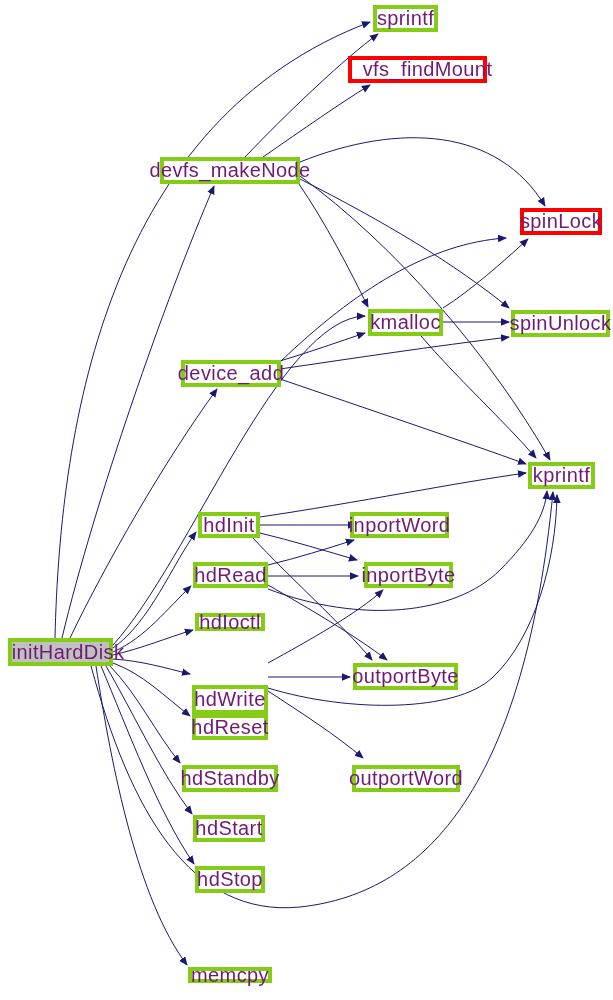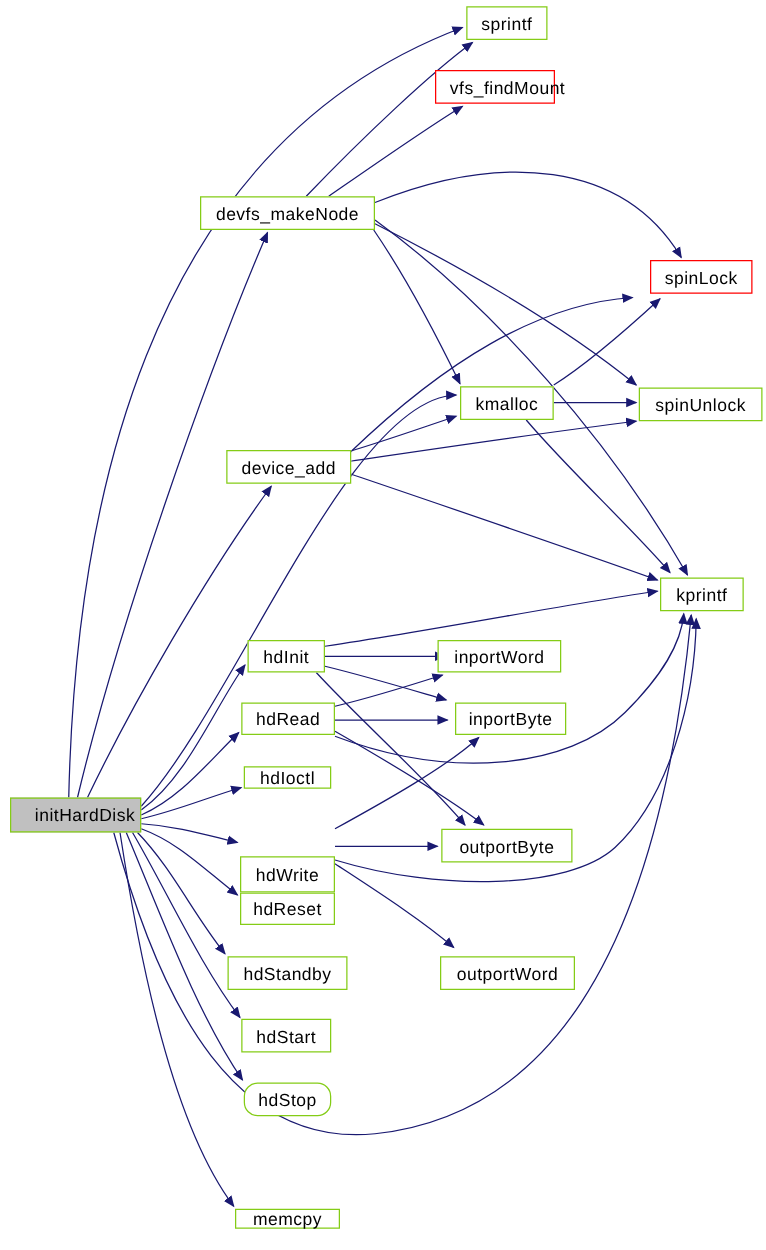--- a/index.html
+++ b/index.html
@@ -15,23 +15,23 @@
     width: 613px; height: 1000px;
   }
   #edges {
     position: absolute; left: 0; top: 0;
     width: 613px; height: 1000px;
   }
   .node {
     position: absolute;
     box-sizing: border-box;
     background: #ffffff;
-    border: 1px solid #84cc16;
-    color: #000000;
-    font-size: 14px;
+    border: 4px solid #84cc16;
+    color: #701a75;
+    font-size: 20px;
     letter-spacing: 0.4px;
     display: flex;
     align-items: center;
     justify-content: center;
     white-space: nowrap;
     cursor: pointer;
   }
   .node.red   { border-color: #ff0000; }
   .node.root  { background: #c0c0c0; }
 </style>
@@ -82,35 +82,35 @@
         <path d="M 268,585 C 308,608 356,636 387,660" fill="none" stroke="#191970" stroke-width="1" marker-end="url(#arrow)"></path>
         <path d="M 268,589 C 360,624 455,615 500,570 C 530,540 545,515 547,491" fill="none" stroke="#191970" stroke-width="1" marker-end="url(#arrow)"></path>
         <path d="M 268,663 C 308,641 358,613 383,590" fill="none" stroke="#191970" stroke-width="1" marker-end="url(#arrow)"></path>
         <path d="M 268,677 L 350,677" fill="none" stroke="#191970" stroke-width="1" marker-end="url(#arrow)"></path>
         <path d="M 268,691 C 300,712 336,735 363,758" fill="none" stroke="#191970" stroke-width="1" marker-end="url(#arrow)"></path>
         <path d="M 268,688 C 350,713 455,712 492,678 C 535,638 556,560 557,495" fill="none" stroke="#191970" stroke-width="1" marker-end="url(#arrow)"></path>
       </g>
   </svg>
   <div id="nodes">
       <div class="node" style="left: 373px; top: 5px; width: 65px; height: 27px;">sprintf</div>
-      <div class="node red" style="left: 348px; top: 56px; width: 96px; height: 27px; padding-left: 20px;">vfs_findMount</div>
+      <div class="node red" style="left: 348px; top: 56px; width: 139px; height: 27px; padding-left: 20px;">vfs_findMount</div>
       <div class="node" style="left: 160px; top: 157px; width: 140px; height: 27px;">devfs_makeNode</div>
       <div class="node red" style="left: 520px; top: 208px; width: 82px; height: 27px;">spinLock</div>
       <div class="node" style="left: 368px; top: 309px; width: 75px; height: 27px;">kmalloc</div>
       <div class="node" style="left: 511px; top: 310px; width: 99px; height: 27px;">spinUnlock</div>
       <div class="node" style="left: 181px; top: 360px; width: 100px; height: 27px;">device_add</div>
       <div class="node" style="left: 528px; top: 462px; width: 67px; height: 27px;">kprintf</div>
       <div class="node" style="left: 198px; top: 512px; width: 62px; height: 26px;">hdInit</div>
       <div class="node" style="left: 350px; top: 512px; width: 99px; height: 26px;">inportWord</div>
       <div class="node" style="left: 193px; top: 562px; width: 75px; height: 26px;">hdRead</div>
       <div class="node" style="left: 364px; top: 562px; width: 89px; height: 26px;">inportByte</div>
       <div class="node" style="left: 195px; top: 613px; width: 70px; height: 18px;">hdIoctl</div>
       <div class="node" style="left: 192px; top: 685px; width: 76px; height: 29px;">hdWrite</div>
       <div class="node" style="left: 353px; top: 663px; width: 105px; height: 27px;">outportByte</div>
       <div class="node" style="left: 192px; top: 714px; width: 76px; height: 26px;">hdReset</div>
       <div class="node" style="left: 182px; top: 765px; width: 96px; height: 27px;">hdStandby</div>
       <div class="node" style="left: 352px; top: 765px; width: 108px; height: 27px;">outportWord</div>
       <div class="node" style="left: 193px; top: 815px; width: 72px; height: 27px;">hdStart</div>
-      <div class="node" style="left: 195px; top: 866px; width: 70px; height: 27px; border-radius: 11px;">hdStop</div>
+      <div class="node" style="left: 195px; top: 866px; width: 70px; height: 27px;">hdStop</div>
       <div class="node root" style="left: 8px; top: 638px; width: 105px; height: 28px; padding-left: 15px;">initHardDisk</div>
       <div class="node" style="left: 188px; top: 967px; width: 84px; height: 16px; text-align: center;">memcpy</div>
     </div>
 </div>
 
 </body></html>

